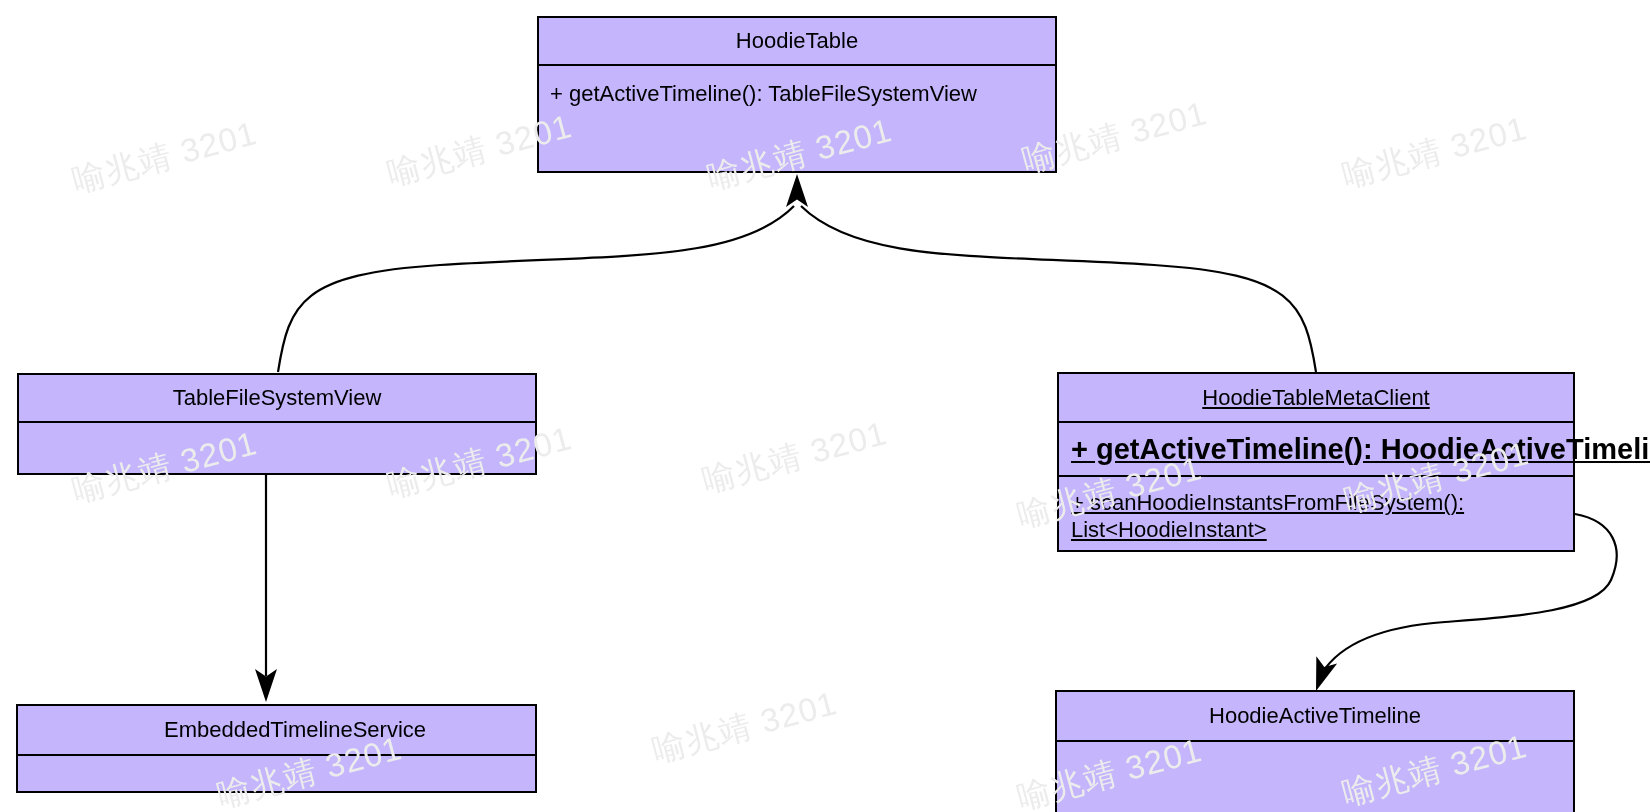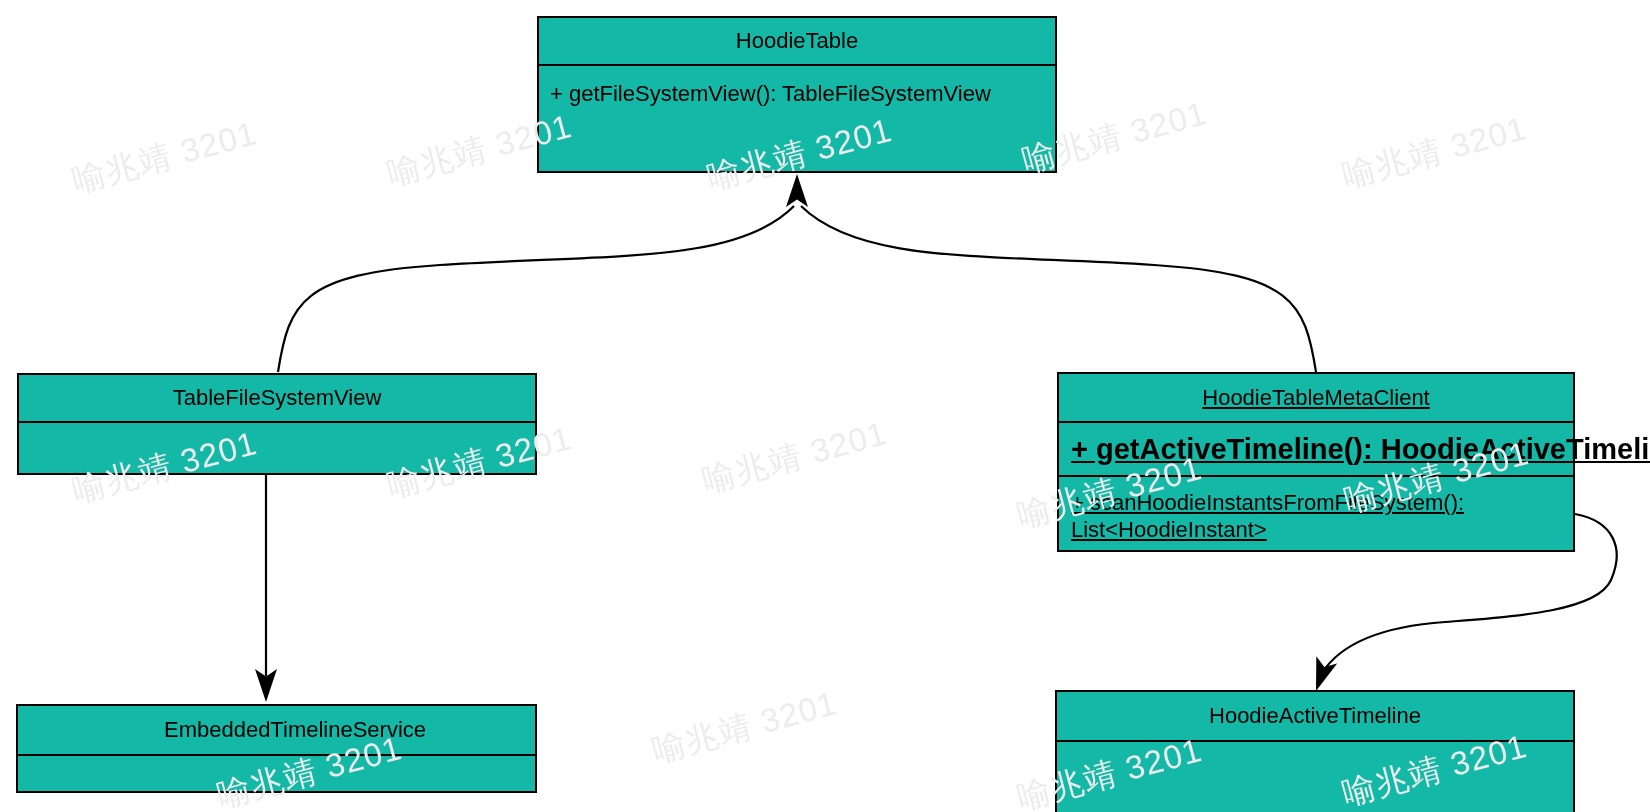--- a/index.html
+++ b/index.html
@@ -1,21 +1,21 @@
 <!DOCTYPE html>
 <html><head>
 <meta charset="utf-8">
 <style>
   html,body{margin:0;padding:0;background:#ffffff;}
   body{width:1650px;height:812px;position:relative;overflow:hidden;
        font-family:"Liberation Sans",sans-serif;color:#000;}
   #canvas{position:absolute;inset:0;width:1650px;height:812px;}
 
   
-  .cls{position:absolute;background:#14b8a6;border:2px solid #000;box-sizing:border-box;z-index:1;}
+  .cls{position:absolute;background:#c4b5fd;border:2px solid #000;box-sizing:border-box;z-index:1;}
   .cls .title{display:flex;align-items:center;justify-content:center;
               border-bottom:2px solid #000;font-size:22px;box-sizing:border-box;}
   .cls .body{box-sizing:border-box;}
 
   #hoodie-table{left:537px;top:16px;width:520px;height:157px;}
   #hoodie-table .title{height:48px;}
   #hoodie-table .body{padding:13px 10px 0 11px;}
   #hoodie-table .method{font-size:22px;line-height:30px;margin-bottom:20px;white-space:nowrap;}
 
   #table-file-system-view{left:17px;top:373px;width:520px;height:102px;}
@@ -60,21 +60,21 @@
   <span class="wm" style="left:1342px;top:455px;">喻兆靖 3201</span>
 
   <span class="wm" style="left:215px;top:750px;">喻兆靖 3201</span>
   <span class="wm" style="left:650px;top:705px;">喻兆靖 3201</span>
   <span class="wm" style="left:1015px;top:752px;">喻兆靖 3201</span>
   <span class="wm" style="left:1340px;top:748px;">喻兆靖 3201</span>
 
   <div class="cls" id="hoodie-table">
     <div class="title">HoodieTable</div>
     <div class="body">
-      <div class="method">+ getFileSystemView(): TableFileSystemView</div>
+      <div class="method">+ getActiveTimeline(): TableFileSystemView</div>
     </div>
   </div>
 
   <div class="cls" id="table-file-system-view">
     <div class="title">TableFileSystemView</div>
     <div class="body"></div>
   </div>
 
   <div class="cls" id="hoodie-table-meta-client">
     <div class="title">HoodieTableMetaClient</div>

